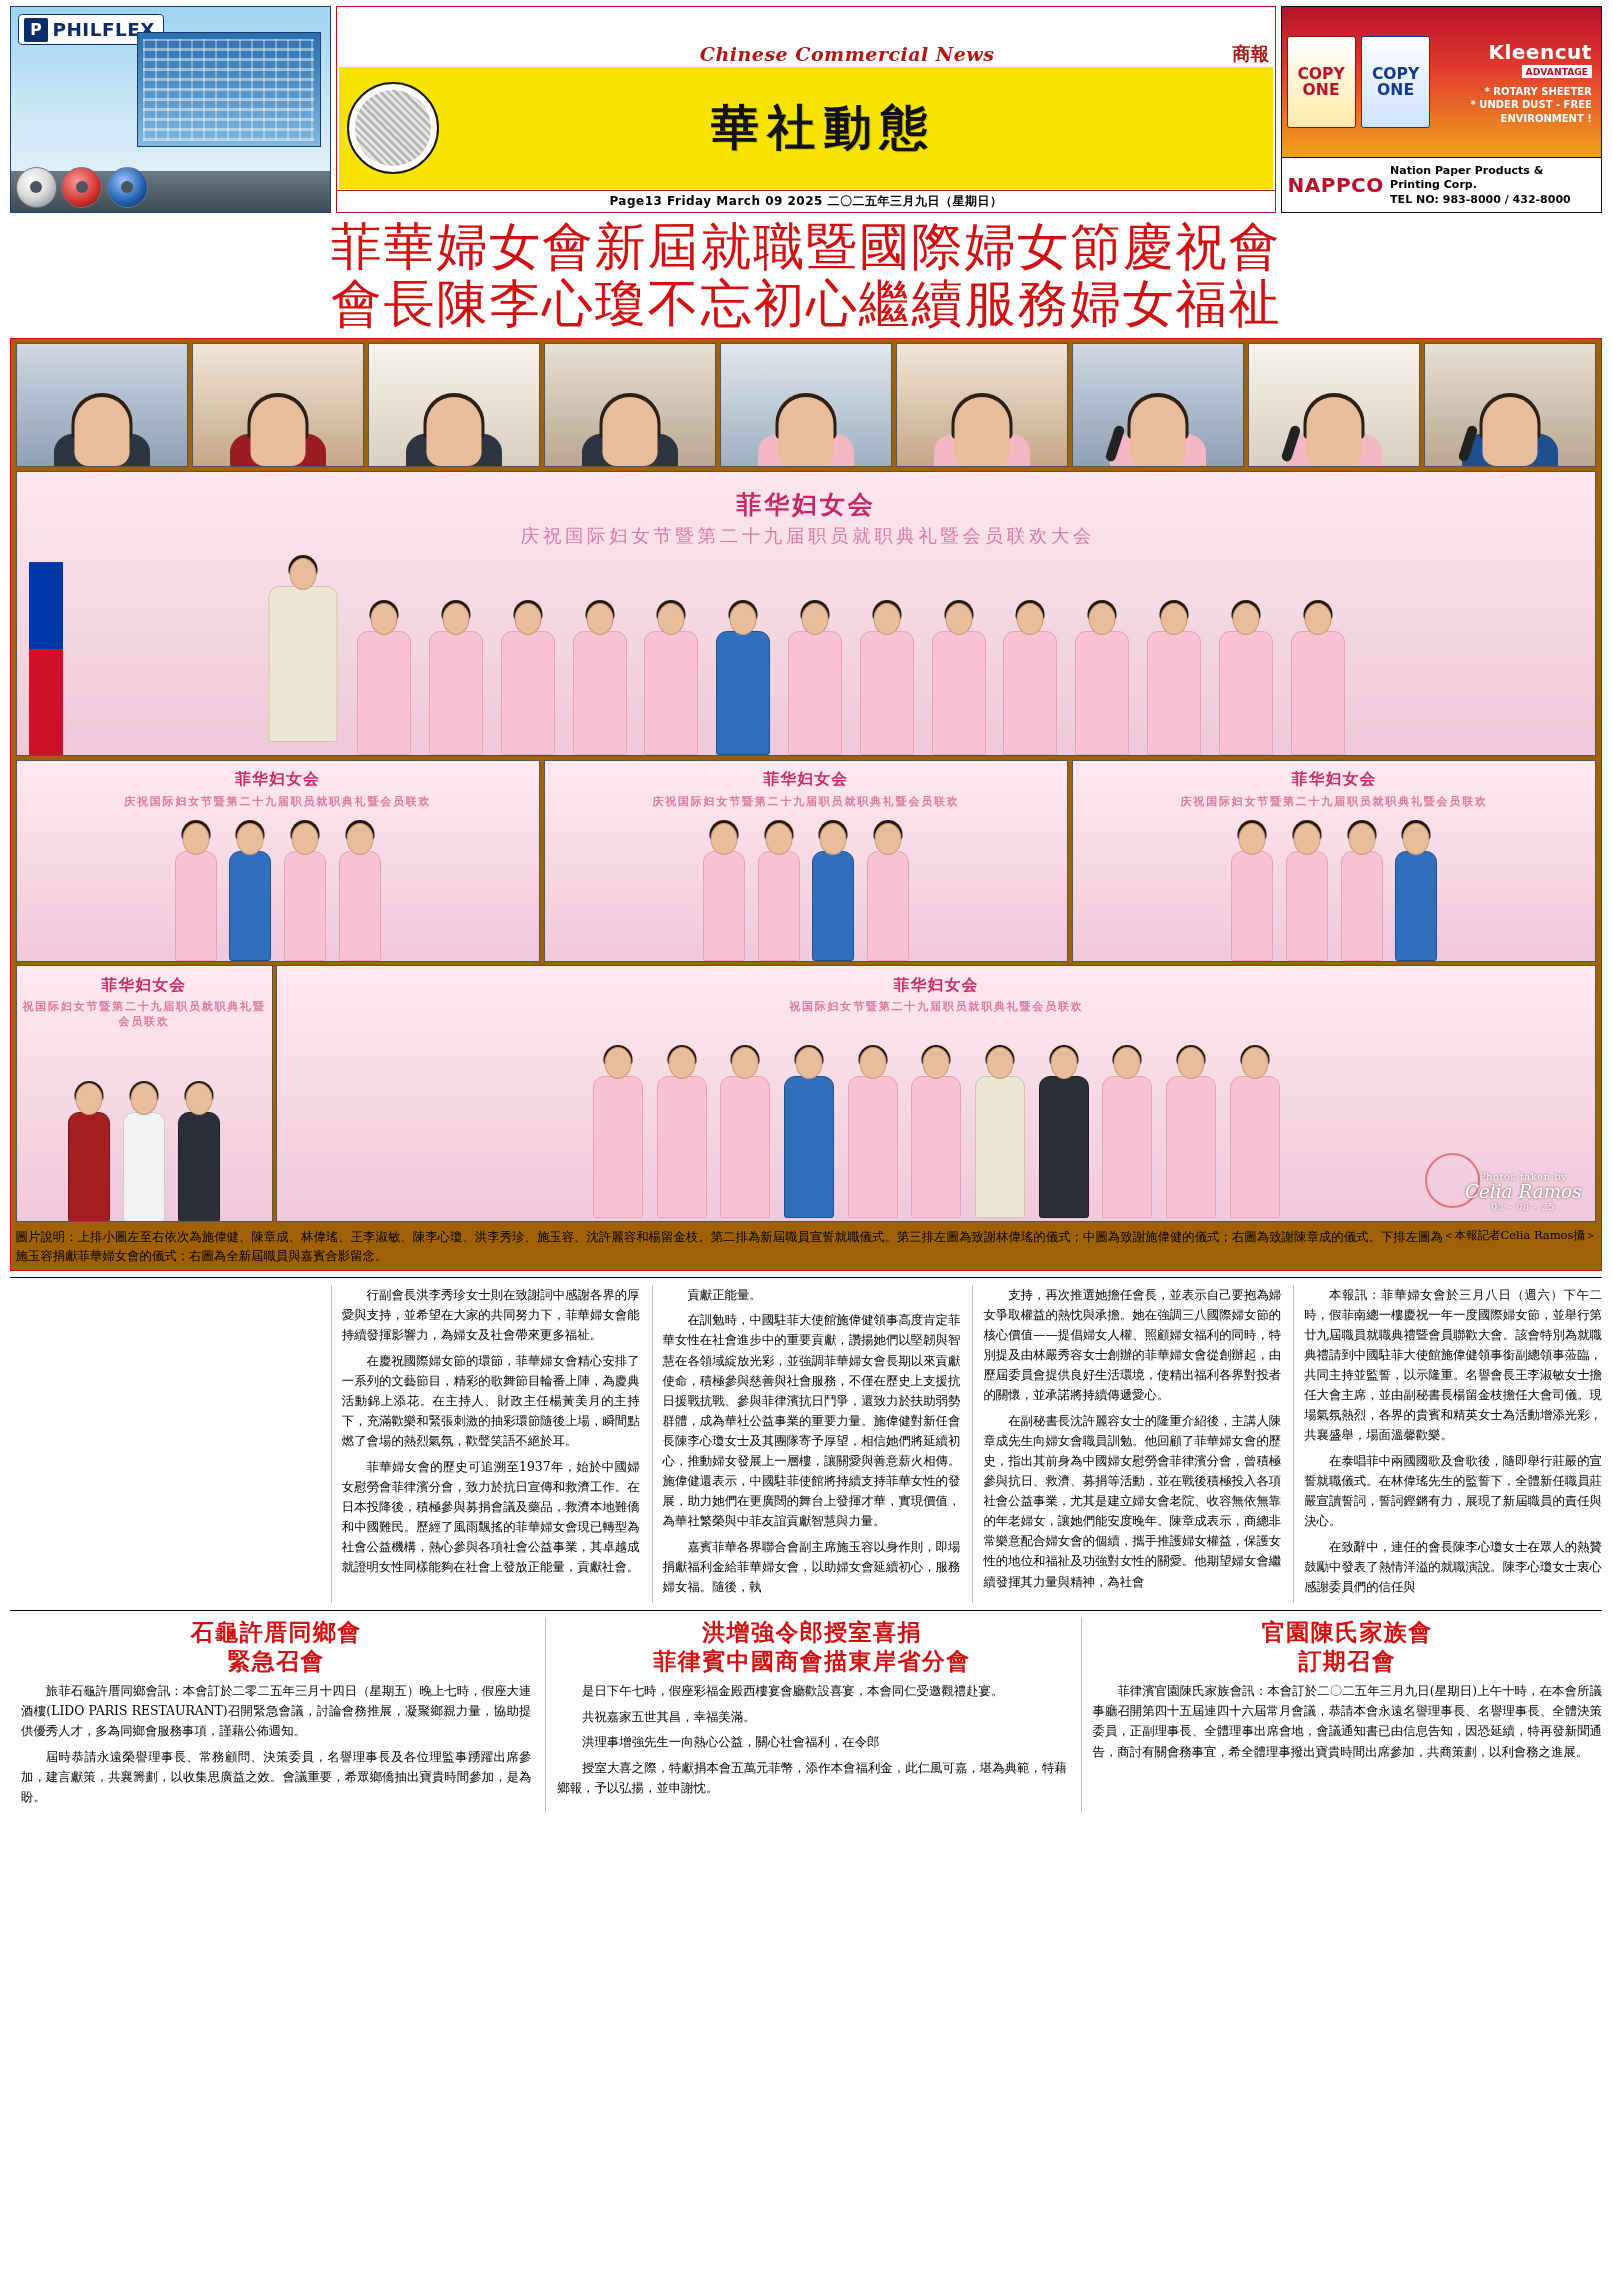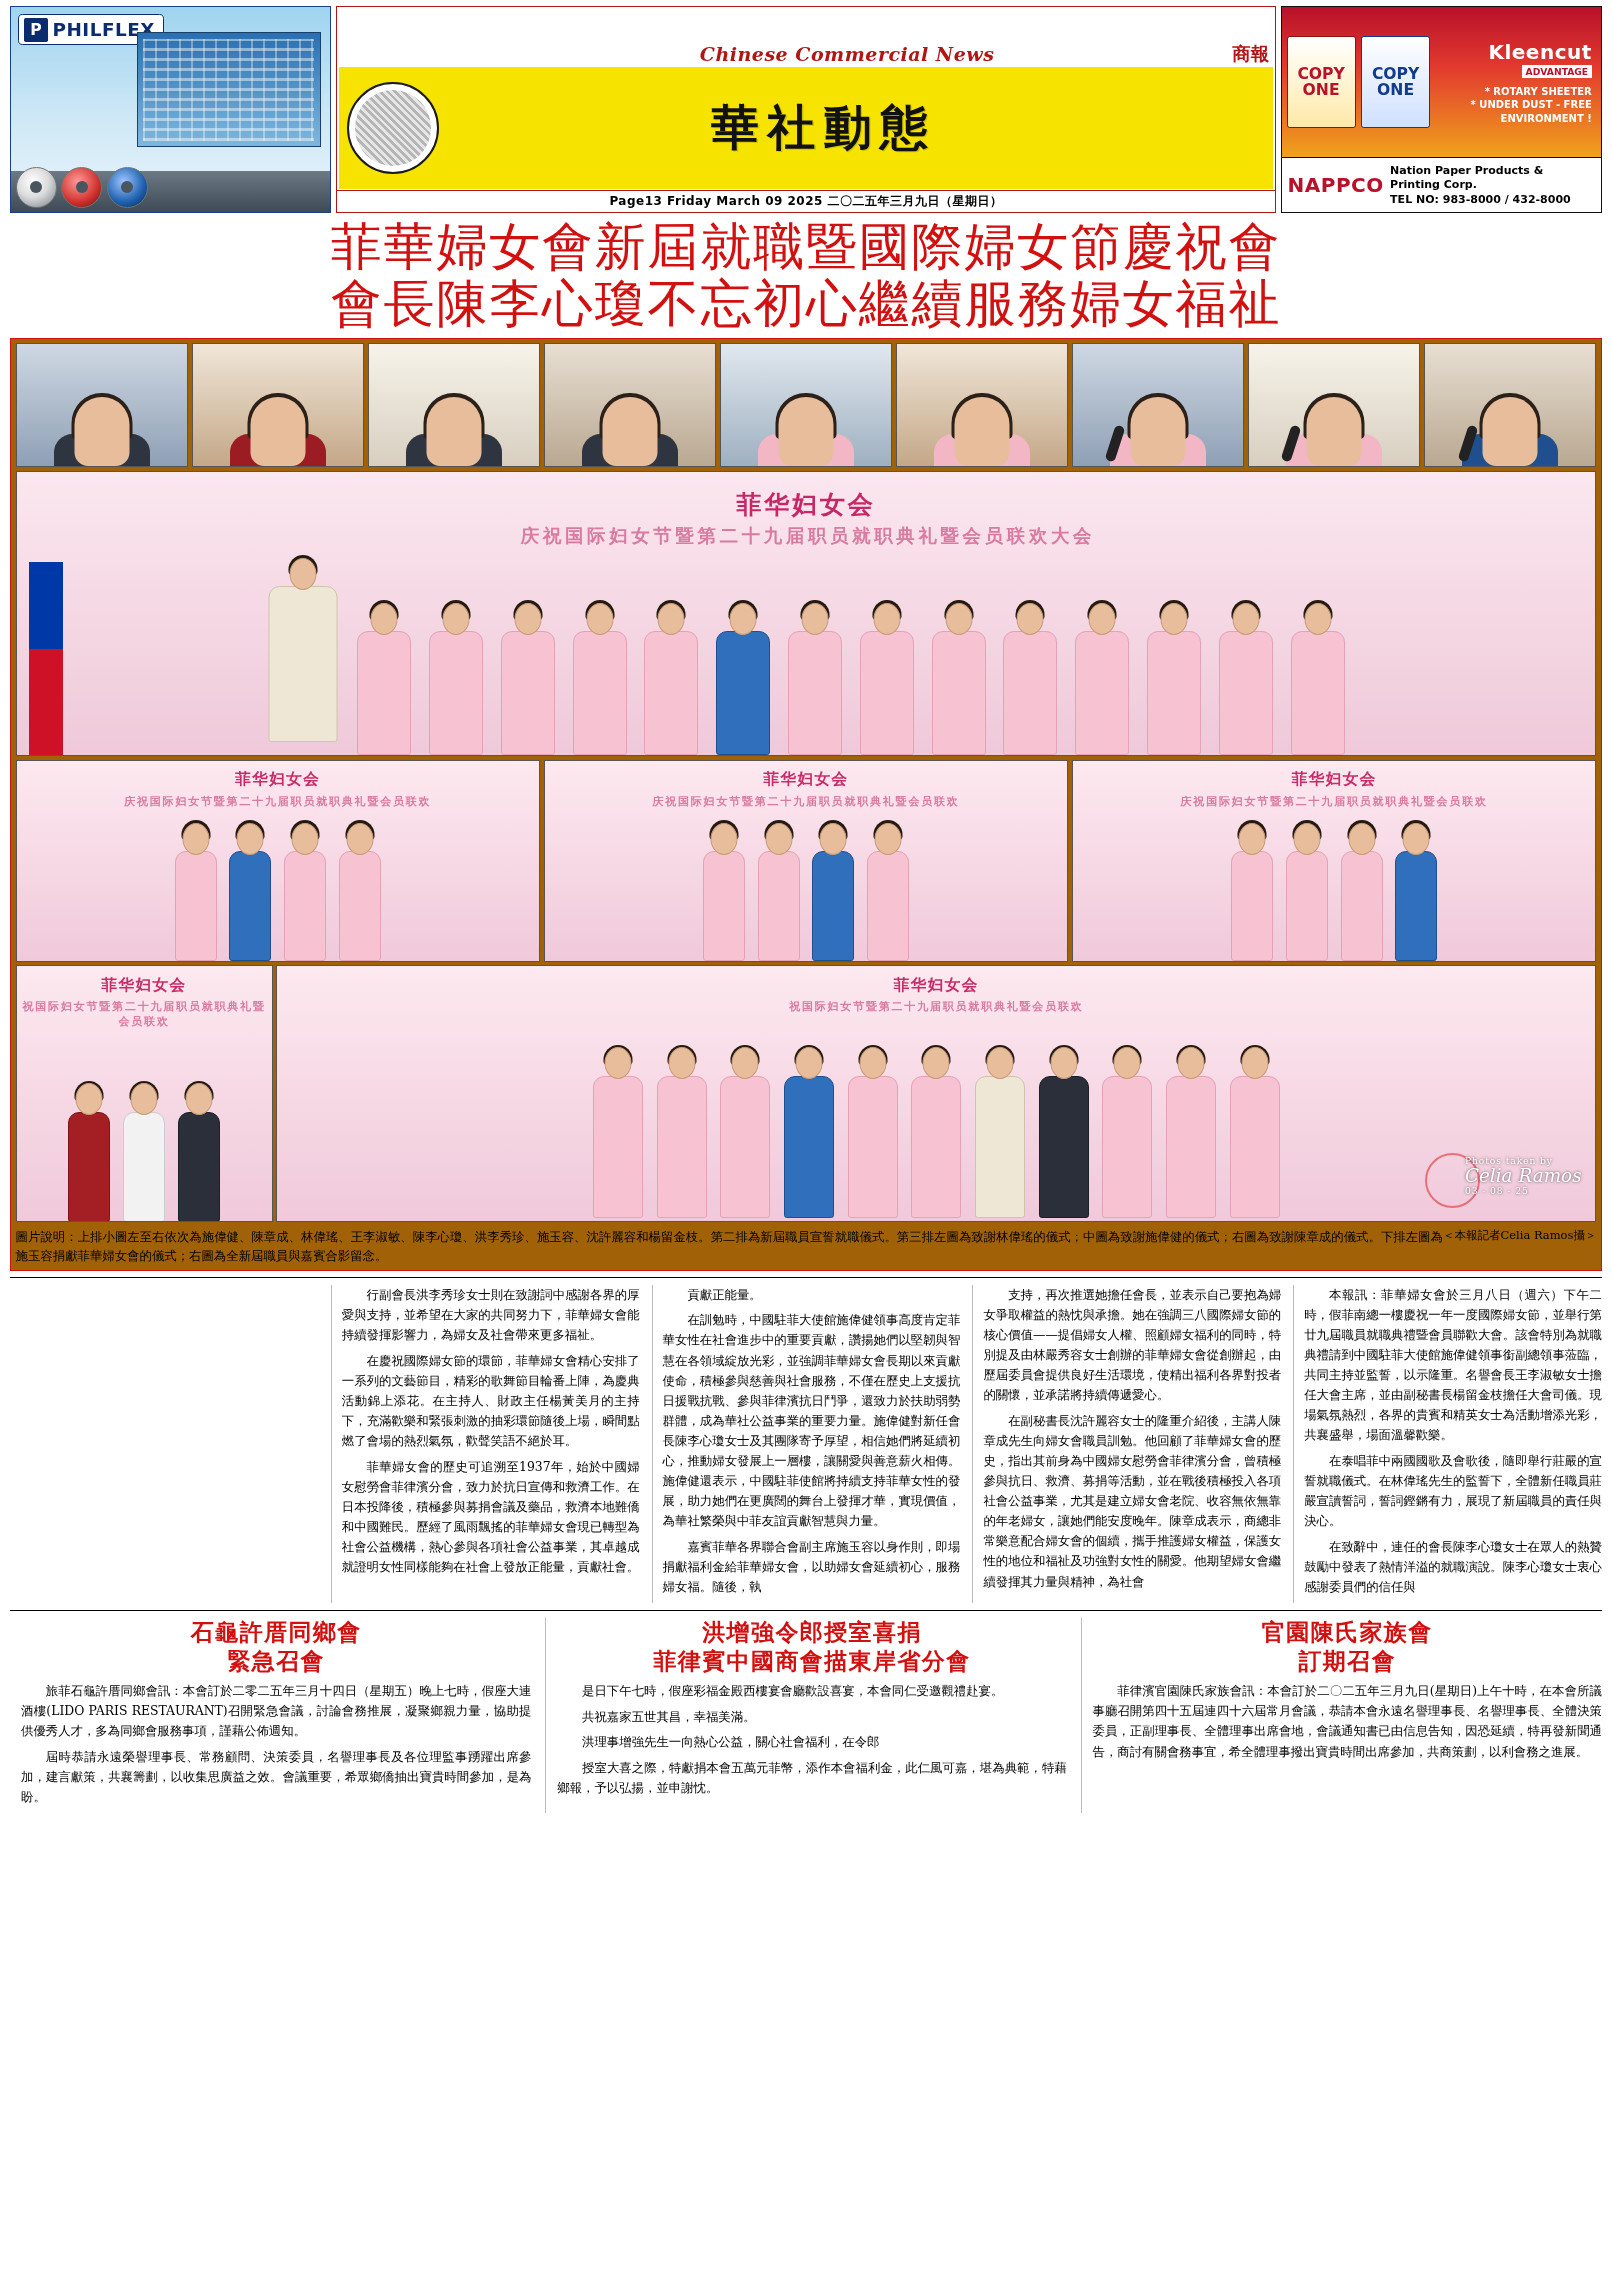--- a/index.html
+++ b/index.html
@@ -275,21 +275,21 @@
     position: absolute; top: 15.6px; left: 0; right: 0;
     text-align: center;
     font-family: "DejaVu Serif","Liberation Serif",serif;
     font-weight: bold; color: #c2185b; font-size: 25px;
     letter-spacing: 2.8px;
     opacity: .92;
   }
   .banner-sub {
     position: absolute; top: 51px; left: 4px; right: 0;
     text-align: center;
-    font-weight: bold; color: #d2628f; font-size: 18.4px; letter-spacing: 3.7px;
+    font-weight: normal; color: #d2628f; font-size: 18.4px; letter-spacing: 3.7px;
     opacity: .8;
   }
   .people-row {
     position: absolute; bottom: 0; left: 0; right: 0;
     display: flex; align-items: flex-end; justify-content: center; gap: 2.8px;
     padding: 0 13.8px;
   }
   .person {
     width: 69px; height: 152px;
     position: relative;
@@ -342,25 +342,25 @@
   .cell .grp .person .p-body { width: 42px; height: 110px; }
 
   .row-2 {
     margin-top: 3.7px;
     display: grid; grid-template-columns: 257px 1fr; gap: 3.7px;
   }
   .row-2 .cell { height: 257px; }
   .row-2 .cell.wide .grp .person { width: 60px; height: 174px; }
   .row-2 .cell.wide .grp .person .p-body { width: 50px; height: 142px; }
   .watermark {
-    position: absolute; right: 13.8px; bottom: 25px;
+    position: absolute; right: 13.8px; bottom: 9px;
     color: #fff; font-family: "DejaVu Serif","Liberation Serif",serif;
     font-style: italic; font-size: 18.4px;
     text-shadow: 0 0 2.8px rgba(0,0,0,.7);
-    text-align: left; line-height: 1.1;
+    text-align: center; line-height: 1.1;
   }
   .watermark .small { font-size: 9.2px; font-style: normal; letter-spacing: 0.9px; }
   .stamp {
     position: absolute; right: 115px; bottom: 13.8px;
     width: 55px; height: 55px; border-radius: 50%;
     border: 2.3px solid rgba(220,40,40,.75);
     opacity: .75;
   }
 
   .caption {

